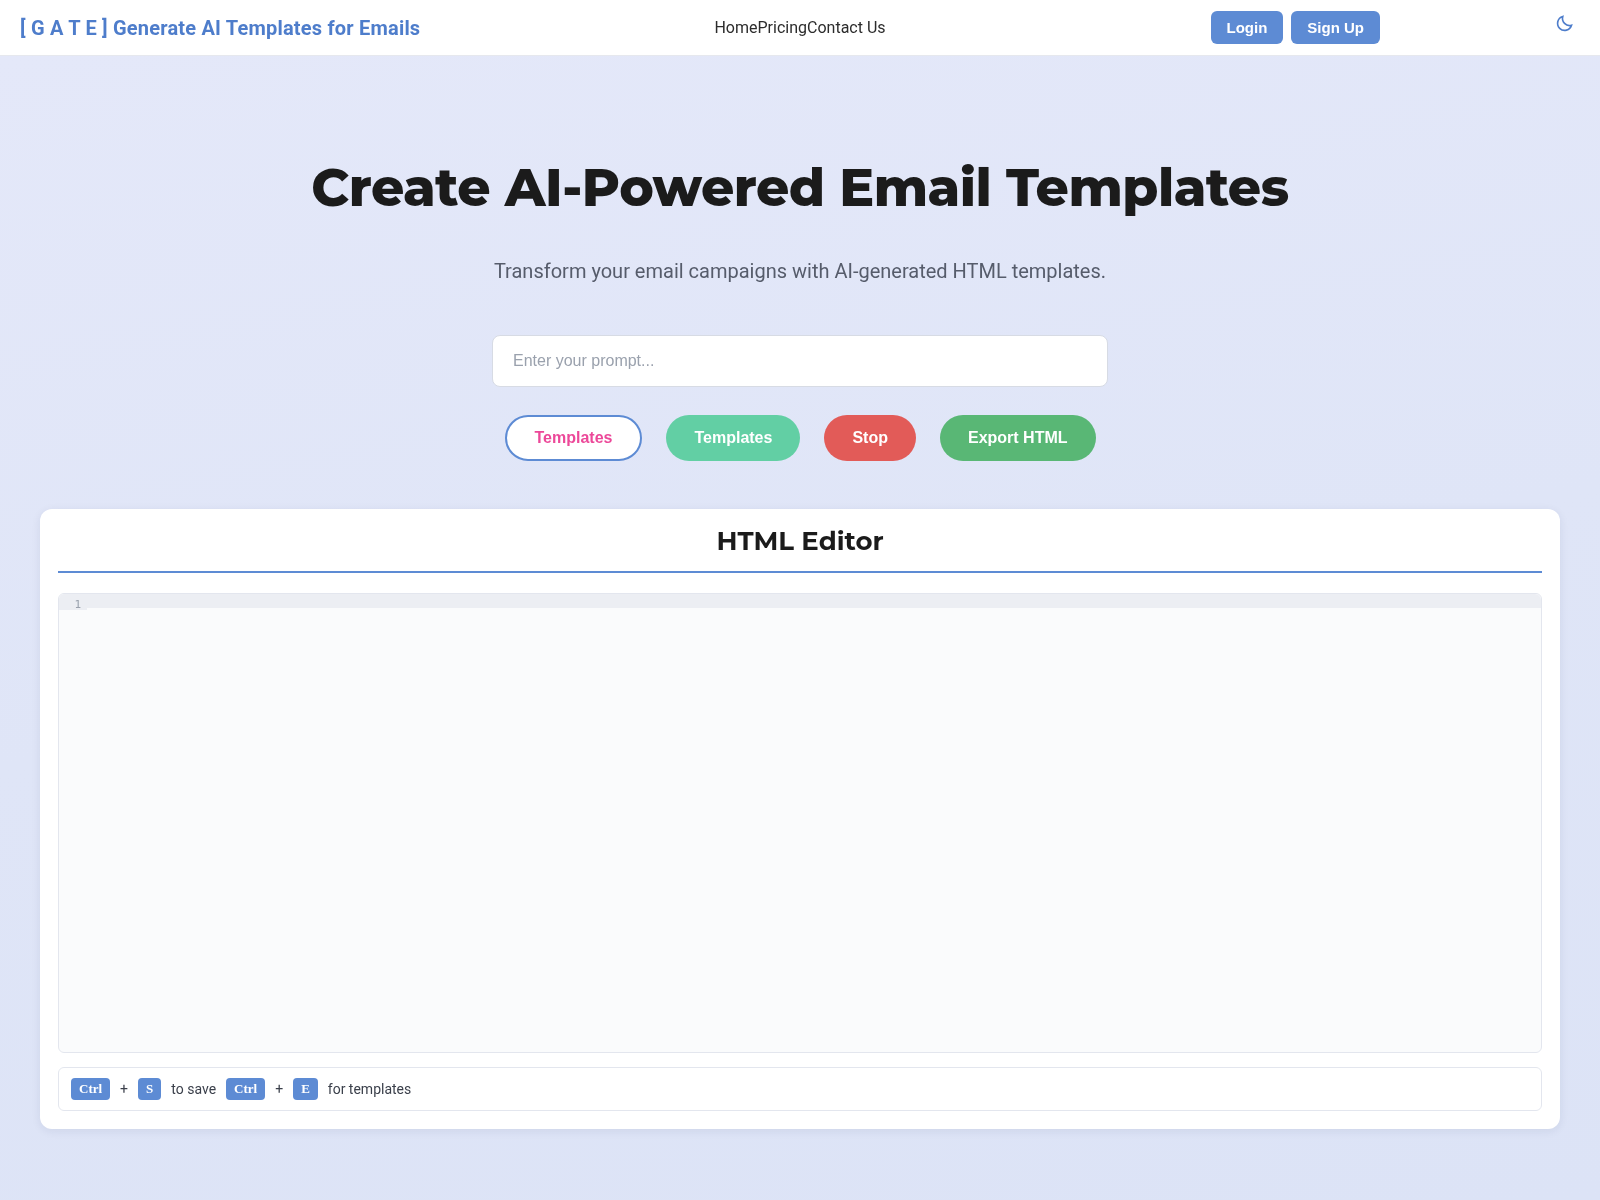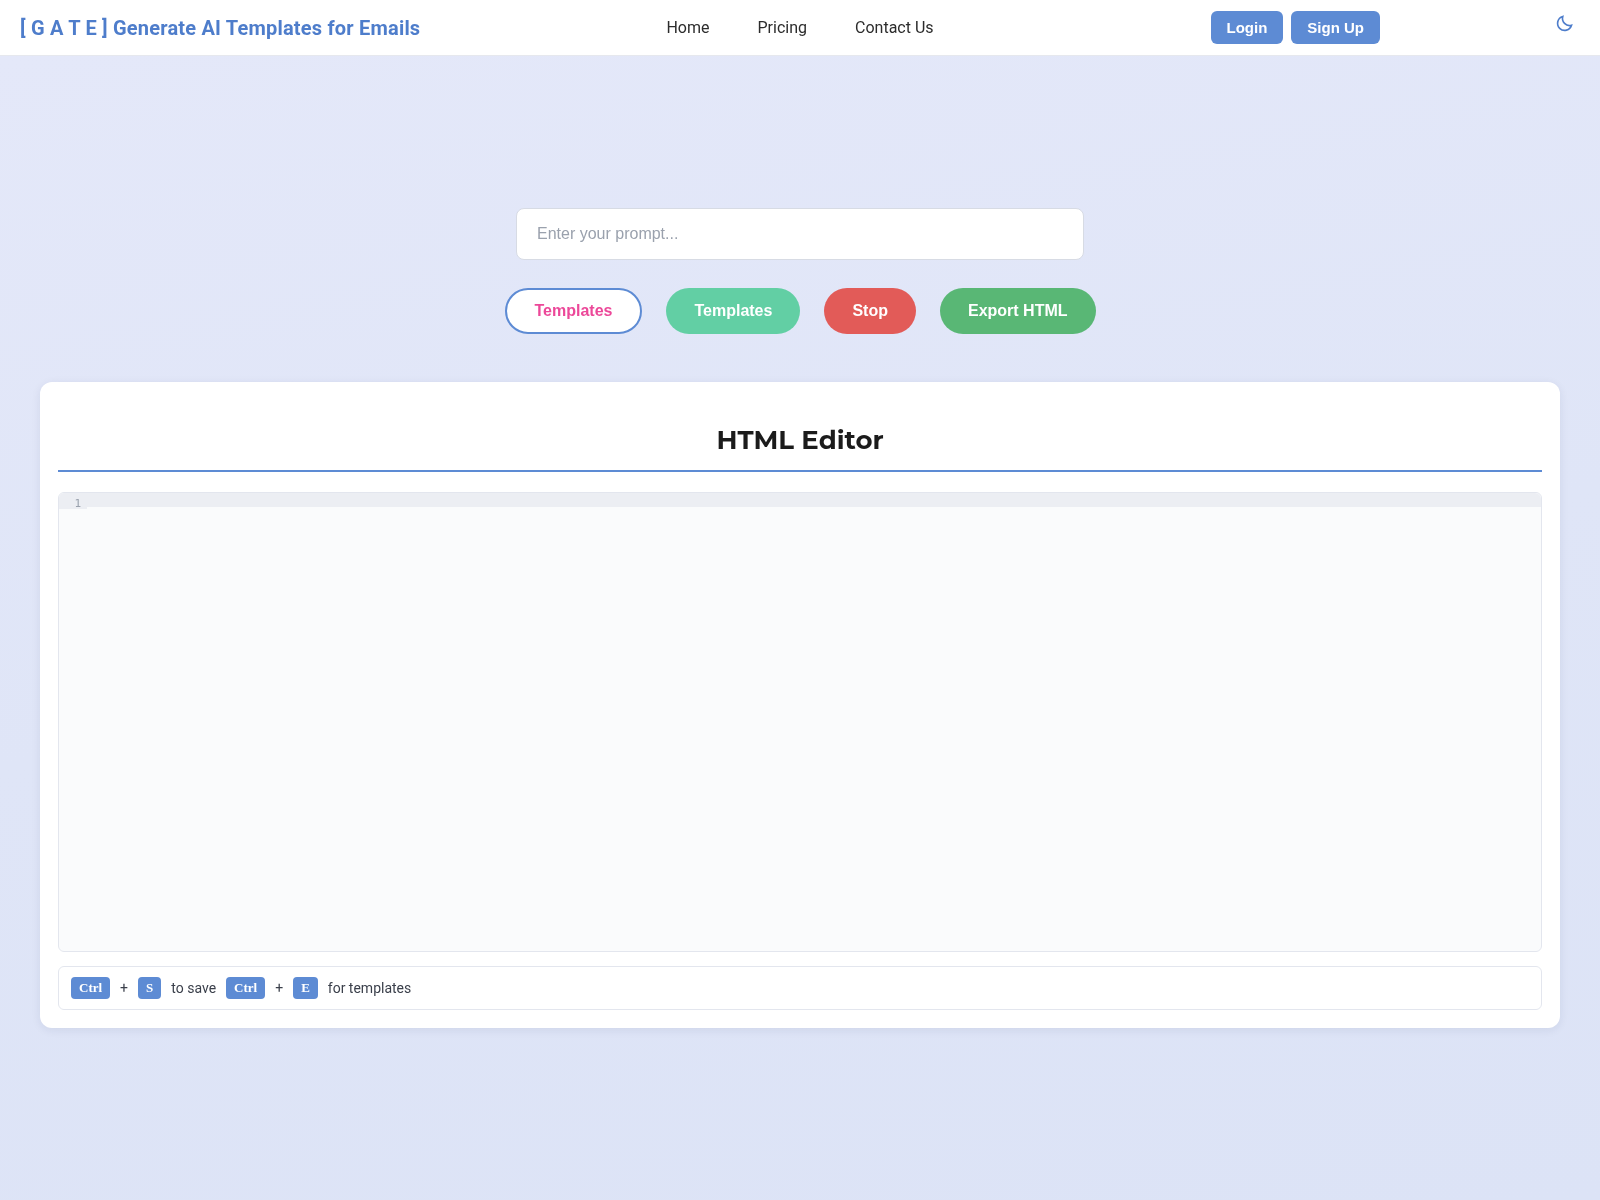--- a/index.html
+++ b/index.html
@@ -21,21 +21,20 @@
     font-weight: 700;
     font-size: 20px;
     letter-spacing: 0.2px;
     white-space: nowrap;
   }
   .nav-center {
     position: absolute;
     left: 50%;
     transform: translateX(-50%);
     display: flex;
-    gap: 48px;
     justify-content: flex-end;
   }
   .nav-link {
     font-size: 16px;
     color: #2c2c2c;
     cursor: pointer;
   }
   .nav-right {
     margin-left: auto;
     display: flex;
@@ -77,21 +76,21 @@
     letter-spacing: -0.5px;
   }
   .hero p {
     margin-top: 40px;
     font-size: 20px;
     color: #565c6b;
   }
 
   .prompt-row { display:flex; justify-content:center; margin-top:52px; }
   .prompt-input {
-    width: 568px;
+    width: 616px;
     height: 52px;
     border: 1px solid #d7dbe4;
     border-radius: 8px;
     background:#fff;
     padding: 0 20px;
     font-size: 16px;
     color:#333;
   }
   .prompt-input::placeholder { color:#9aa1ad; }
 
@@ -125,21 +124,21 @@
     gap: 54px;
     margin: 48px 40px 0;
   }
   .panel {
     flex:1;
     background:#fff;
     border-radius:12px;
     box-shadow: 0 2px 10px rgba(30,40,80,0.08);
     overflow:hidden;
   }
-  .panel-editor { padding: 42px 18px 18px; }
+  .panel-editor { padding: 16px 18px 18px; }
   .panel-editor h2 {
     font-family: Montserrat, sans-serif;
     font-size: 26px;
     font-weight:700;
     text-align:center;
     color:#1b1b1b;
   }
   .editor-rule {
     height:2px;
     background:#5d8bd4;
@@ -232,20 +231,24 @@
     <span>
       <svg viewBox="0 0 24 24">
           <path d="M21 13.5A8.5 8.5 0 0 1 10.5 3 8.5 8.5 0 1 0 21 13.5Z"></path>
         </svg>
     </span>
   </div>
 </div>
 
 <div class="page-bg">
 
+  <div class="hero">
+    <h1>Create AI-Powered Email Templates</h1>
+    <p>Transform your email campaigns with AI-generated HTML templates.</p>
+  </div>
 
   <div class="prompt-row">
     <input class="prompt-input" type="text" placeholder="Enter your prompt..." style="">
   </div>
 
   <div class="action-row">
     <button class="pill pill-outline">Templates</button>
     <button class="pill pill-teal">Templates</button>
     <button class="pill pill-red">Stop</button>
     <button class="pill pill-green">Export HTML</button>

